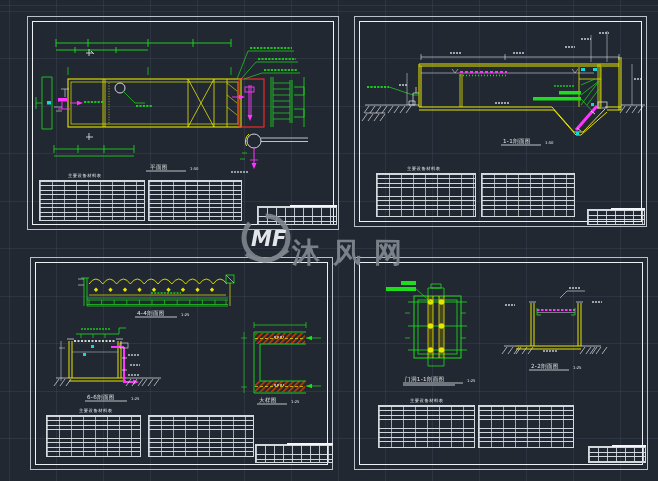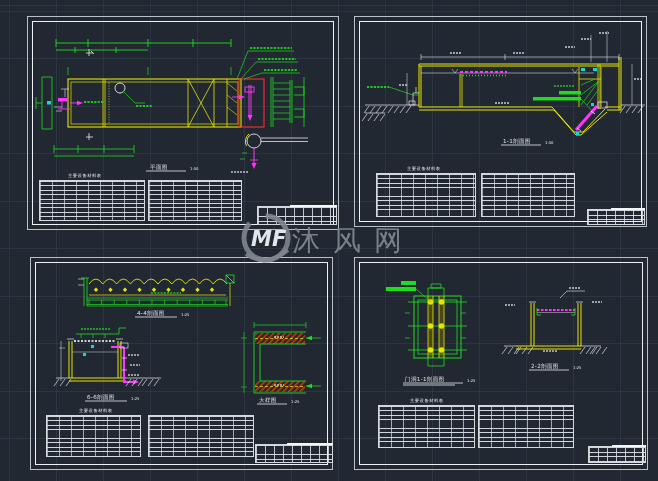--- a/index.html
+++ b/index.html
@@ -32,21 +32,21 @@
   .tblock{
     position:absolute;border:1px solid #d4d9de;
     background-image:
       repeating-linear-gradient(to bottom, rgba(218,223,229,.95) 0 0.9px, transparent 0.9px 4.6px),
       repeating-linear-gradient(to right, rgba(218,223,229,.85) 0 0.9px, transparent 0.9px 9px);
   }
   .tblock .bright{position:absolute;top:-2px;right:-1px;width:60%;height:2.4px;background:#f4f7f9}
   
   .wm{position:absolute;z-index:50;color:#7e858d}
   .wm-name{
-    position:absolute;left:54px;top:12px;font-size:28px;font-weight:normal;
+    position:absolute;left:54px;top:24px;font-size:28px;font-weight:bold;
     letter-spacing:13px;white-space:nowrap;color:#7e858d;opacity:.95;
   }
   .wm-url{
     position:absolute;left:60px;top:38px;font-size:14.5px;font-weight:bold;
     letter-spacing:1.2px;white-space:nowrap;color:#878d94;opacity:.95;
   }
   .wm-logo{position:absolute;left:0;top:0}
   text{fill:#e2e6ea}
   .t6{font-size:5.6px;letter-spacing:.3px}
   .t4{font-size:3.8px}

